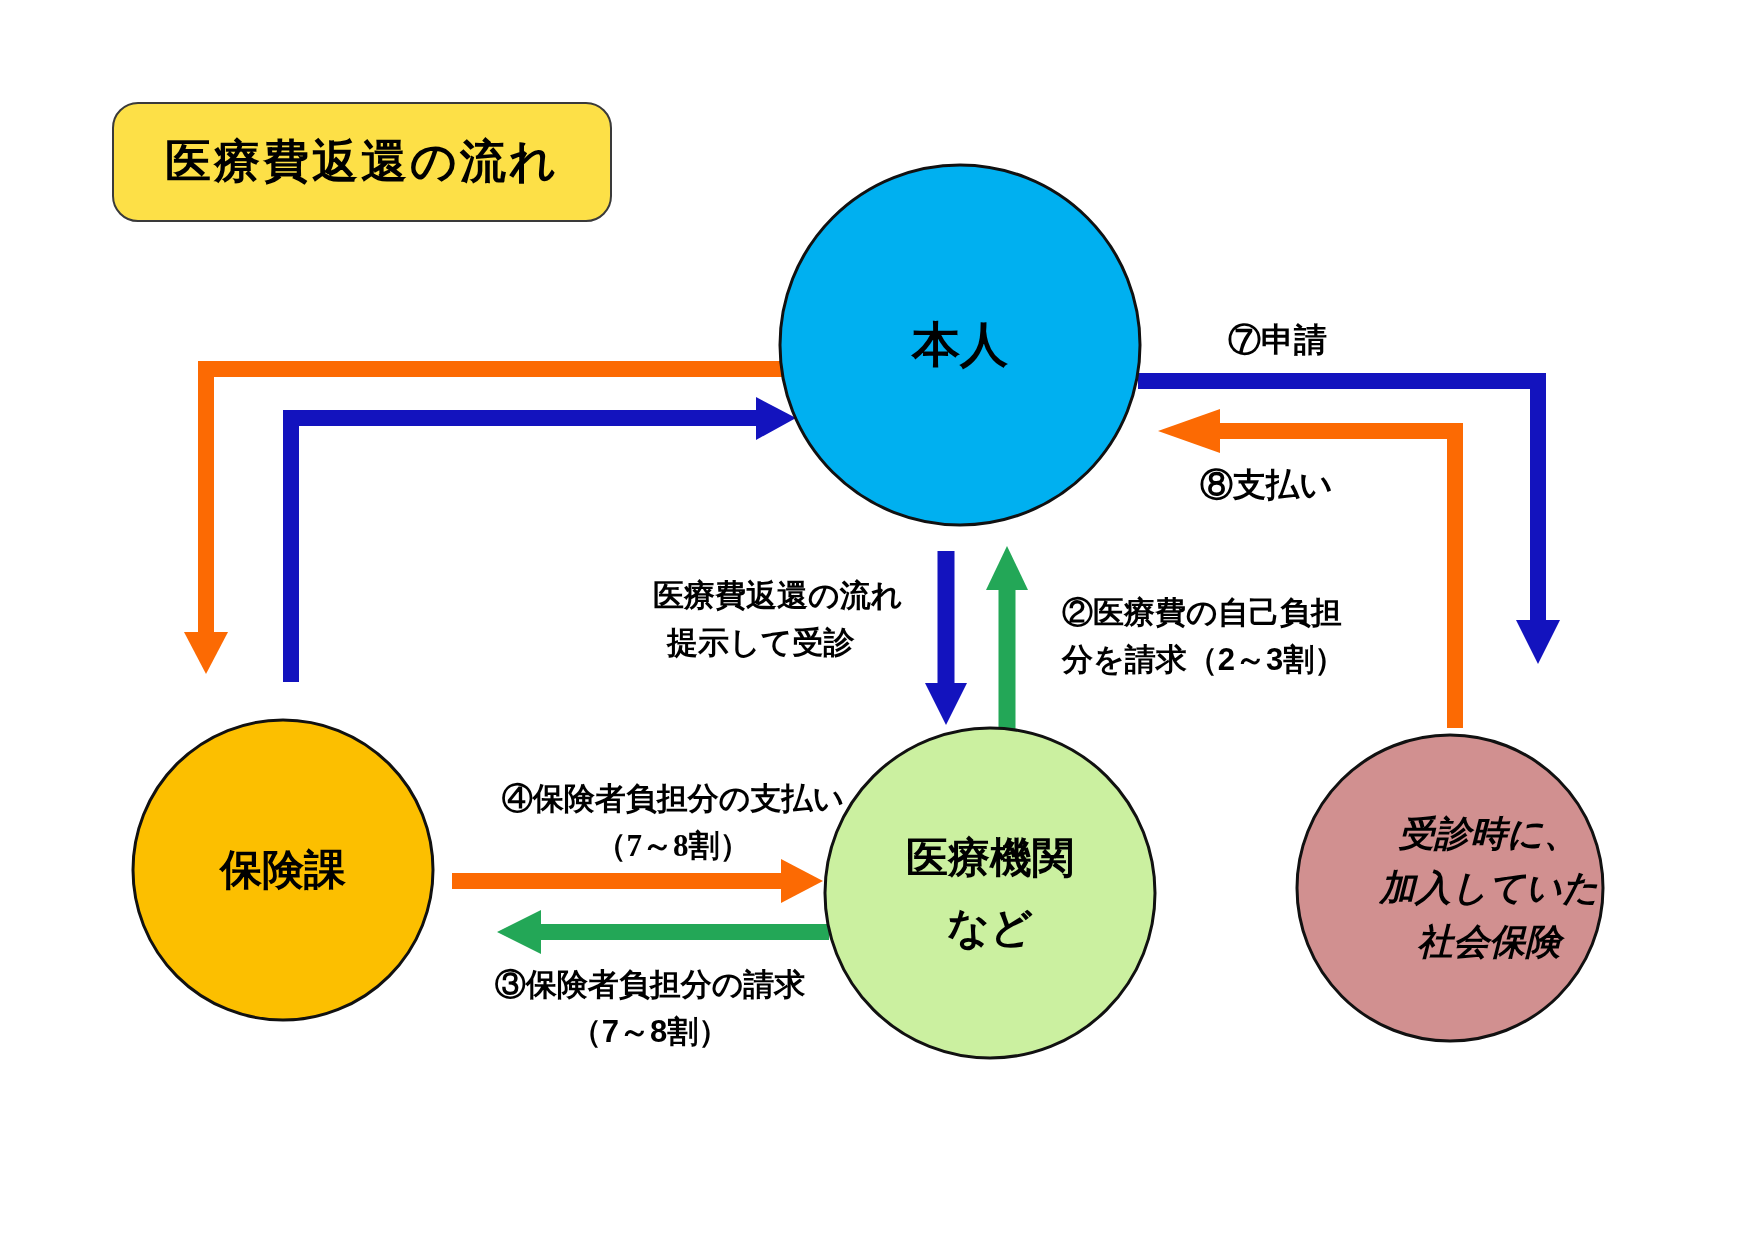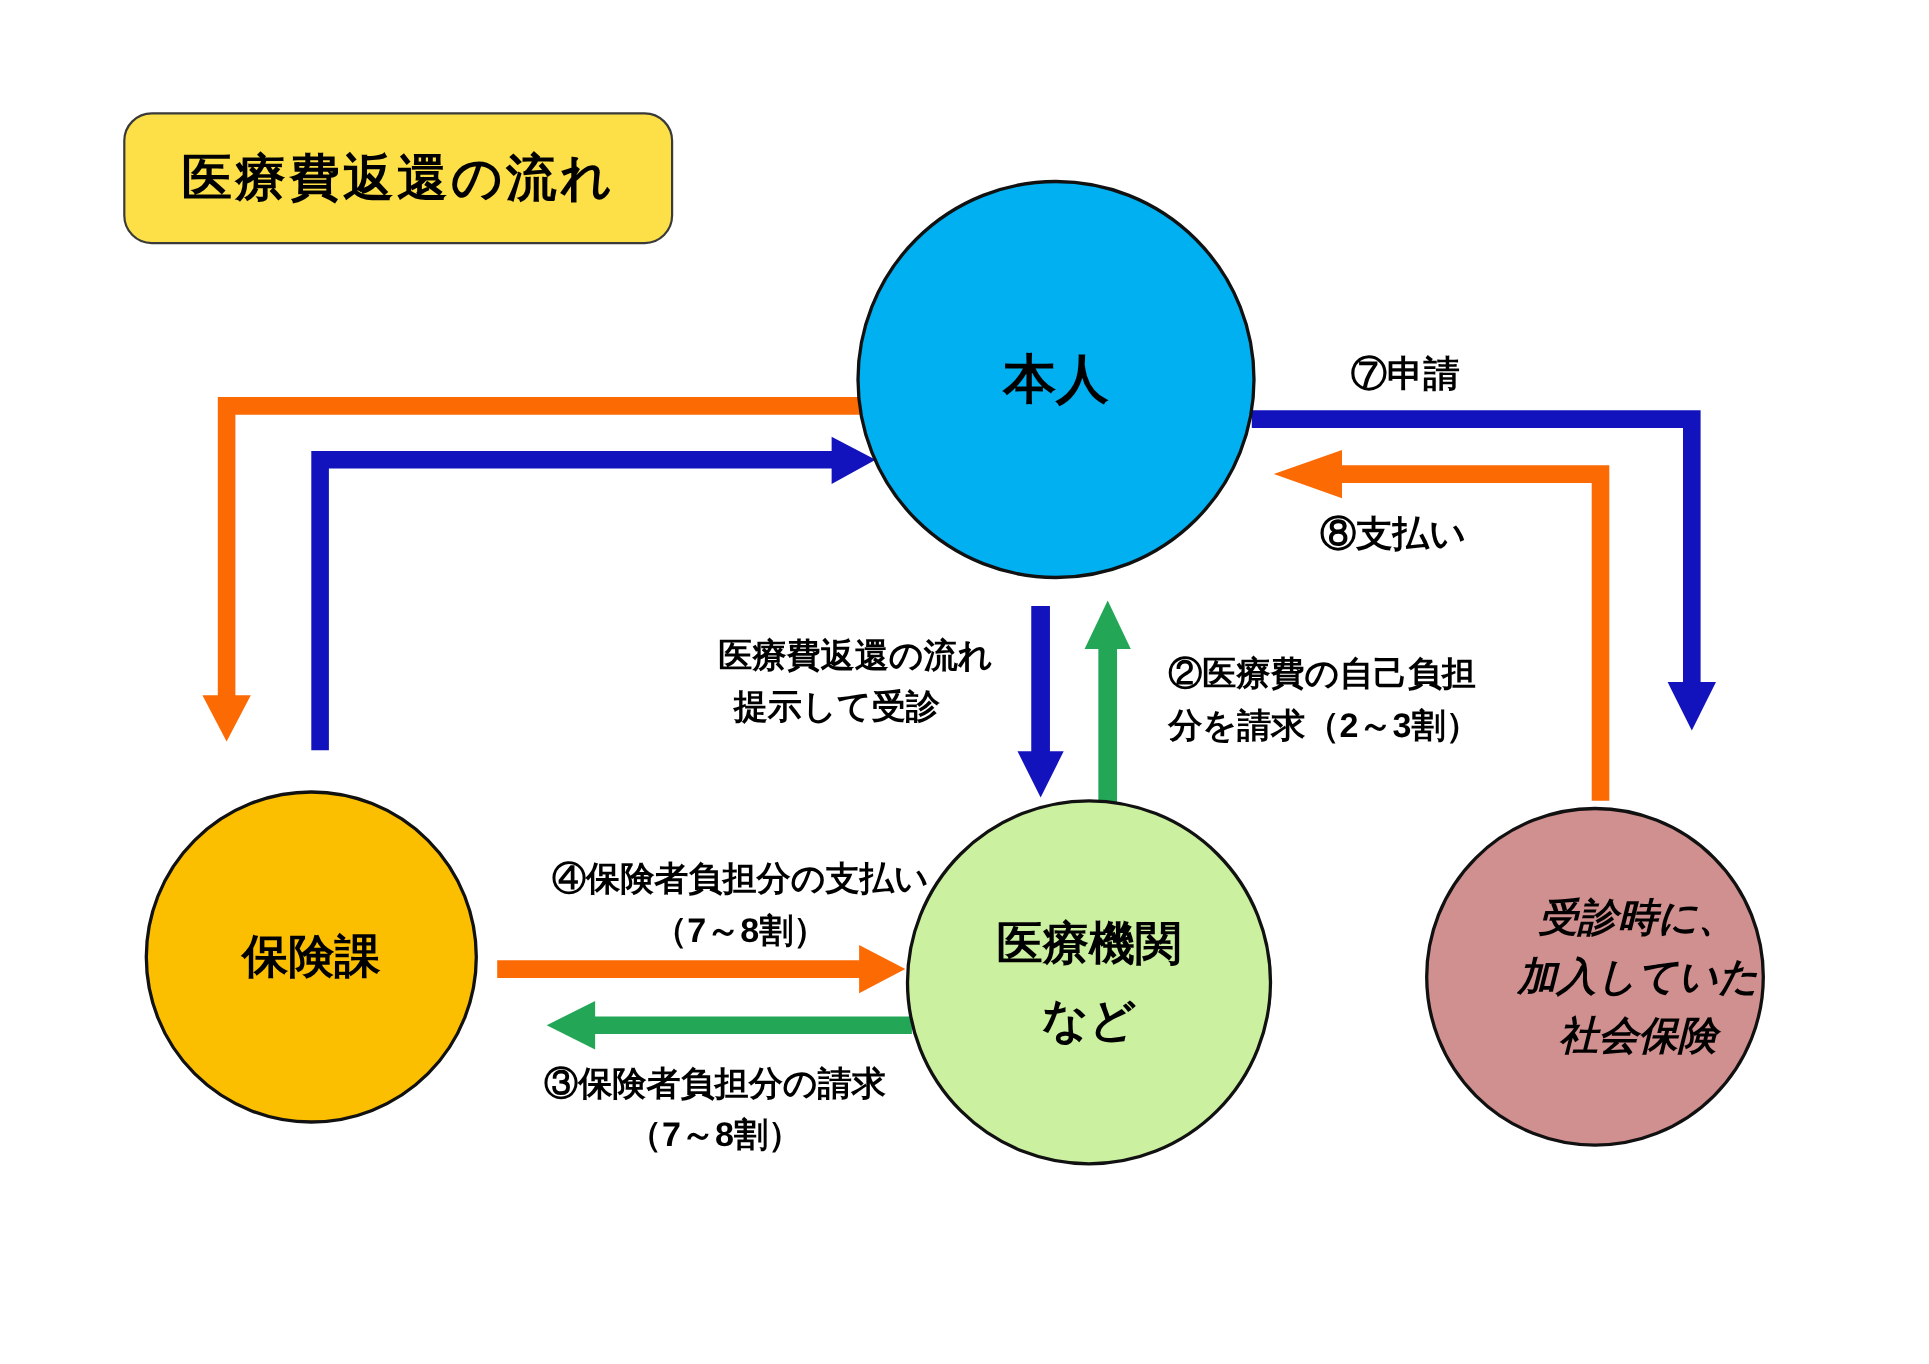--- a/index.html
+++ b/index.html
@@ -30,21 +30,21 @@
 
   .flow-label {
     position:absolute; font-size:31px; font-weight:600;
     white-space:nowrap; line-height:1.5;
   }
   .flow-label div { white-space:nowrap; }
   .f1 { left:653px;  top:573px; }
   .f1 .ln2 { padding-left:14px; }
   .f2 { left:1062px; top:590px; }
   .f3 { left:455px;  top:962px;  width:390px; text-align:center; }
-  .f4 { left:478px;  top:776px;  width:390px; text-align:center; }
+  .f4 { left:478px;  top:776px;  width:390px; text-align:center;font-family:Liberation Serif, serif; }
   .f5 { left:302px;  top:436px; }
   .f6 { left:390px;  top:303px; font-size:33px; }
   .f7 { left:1228px; top:315px; font-size:33px; }
   .f8 { left:1200px; top:460px; font-size:33px; }
 </style>
 </head>
 <body>
 
 <div class="canvas">
 

